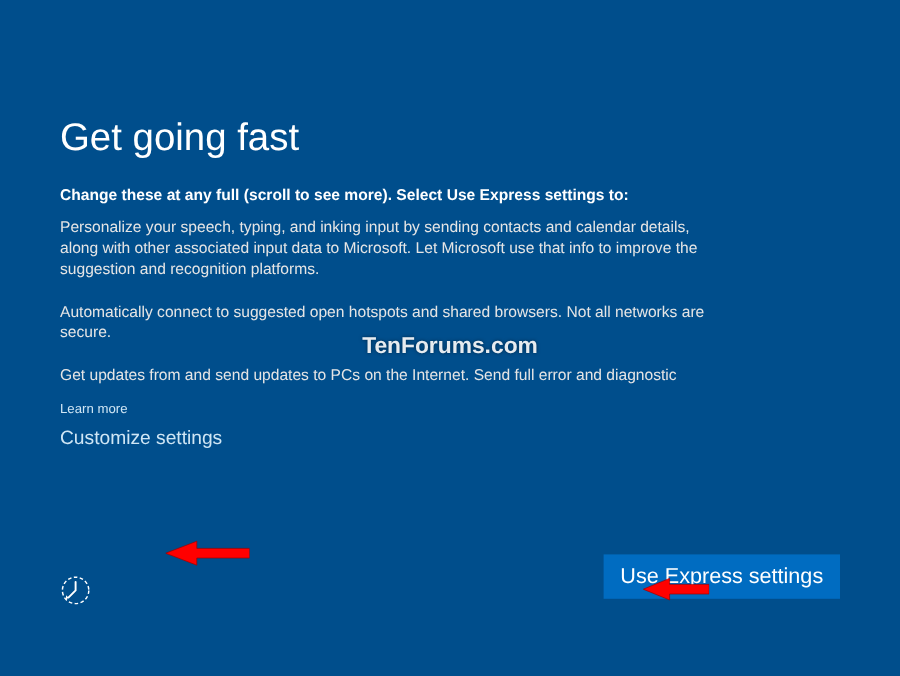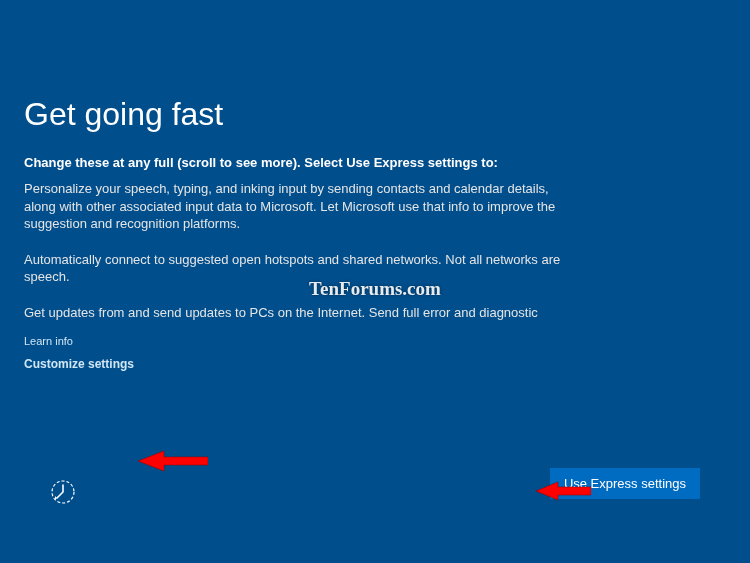--- a/index.html
+++ b/index.html
@@ -6,21 +6,21 @@
   body {
     width: 750px;
     height: 563px;
     background: #004e8c;
     font-family: "Segoe UI", Tahoma, sans-serif;
     color: #ffffff;
     position: relative;
     overflow: hidden;
   }
   .container {
-    padding: 96px 50px 0 24px;
+    padding: 96px 50px 0 50px;
   }
   .title {
     font-size: 32px;
     font-weight: 300;
     margin-bottom: 22px;
     color: #ffffff;
   }
   .subtitle {
     font-size: 13px;
     font-weight: 600;
@@ -36,75 +36,74 @@
     max-width: 560px;
   }
   .learn-more {
     font-size: 11px;
     color: #cfe6f5;
     margin-top: 4px;
     margin-bottom: 10px;
     cursor: pointer;
   }
   .customize {
-    font-size: 12px;
+    font-size: 16px;
     color: #cfe6f5;
     cursor: pointer;
-    font-weight: bold;
   }
   .ease-icon {
     position: absolute;
     left: 50px;
     bottom: 58px;
     width: 26px;
     height: 26px;
     cursor: pointer;
   }
   .express-btn {
     position: absolute;
     right: 50px;
     bottom: 64px;
     background: #006cc1;
     color: #ffffff;
-    font-size: 13px;
+    font-size: 18px;
     padding: 8px 14px;
     border: none;
     cursor: pointer;
     font-family: inherit;
   }
   .watermark {
     position: absolute;
     left: 50%;
     top: 278px;
     transform: translateX(-50%);
     font-size: 19px;
     font-weight: 700;
     color: rgba(255,255,255,0.9);
-    font-family: Liberation Serif, serif;
+    font-family: Liberation Sans, sans-serif;
     text-shadow: 0 0 3px rgba(0,0,0,0.5);
     pointer-events: none;
   }
   .arrow {
     position: absolute;
     pointer-events: none;
   }
   .arrow svg { display: block; }
 </style>
 </head>
 <body>
 
 <div class="container">
   <h1 class="title">Get going fast</h1>
   <p class="subtitle">Change these at any full (scroll to see more). Select Use Express settings to:</p>
 
   <p class="para">Personalize your speech, typing, and inking input by sending contacts and calendar details, along with other associated input data to Microsoft. Let Microsoft use that info to improve the suggestion and recognition platforms.</p>
-  <p class="para">Automatically connect to suggested open hotspots and shared networks. Not all networks are speech.</p>
+  <p class="para">Automatically connect to suggested open hotspots and shared browsers. Not all networks are secure.</p>
   <p class="para" style="margin-bottom:14px">Get updates from and send updates to PCs on the Internet. Send full error and diagnostic</p>
 
-  <div class="learn-more">Learn info</div>
+  <div class="learn-more">Learn more</div>
   <div class="customize">Customize settings</div>
 </div>
 
 <div class="ease-icon">
   <svg viewBox="0 0 26 26" width="26" height="26">
     <circle cx="13" cy="13" r="11" fill="none" stroke="#ffffff" stroke-width="1.2" stroke-dasharray="3 2"></circle>
     <path d="M13 6 L13 13 L7 19" fill="none" stroke="#ffffff" stroke-width="1.6" stroke-linecap="round"></path>
     <polygon points="7,19 5,17 5,21" fill="#ffffff"></polygon>
   </svg>
 </div>

